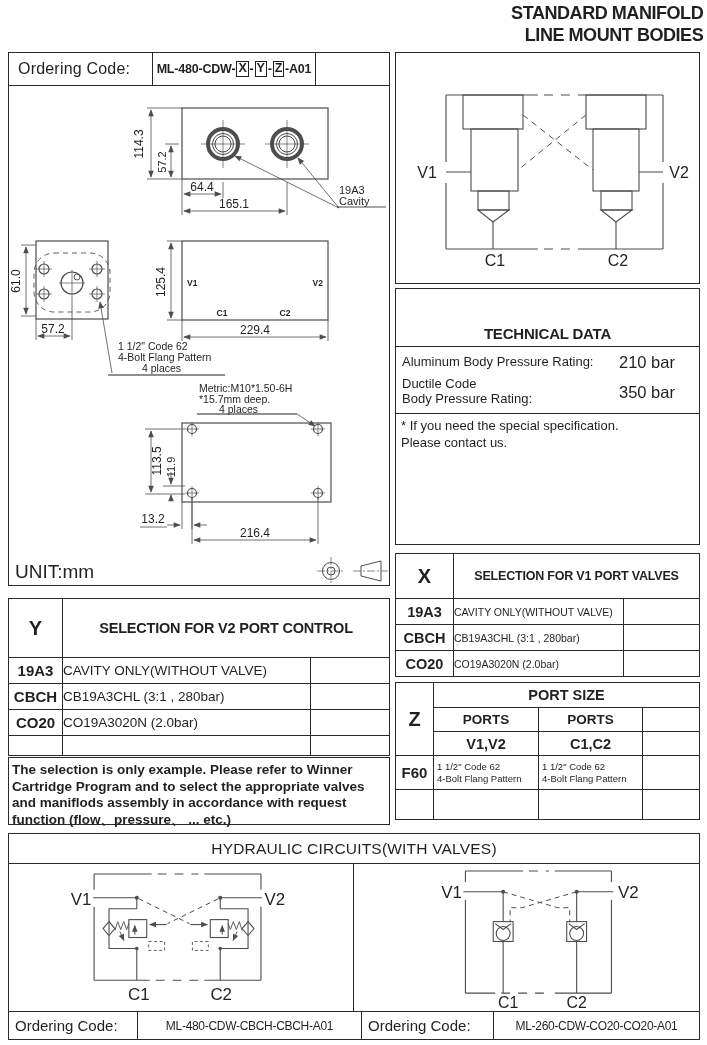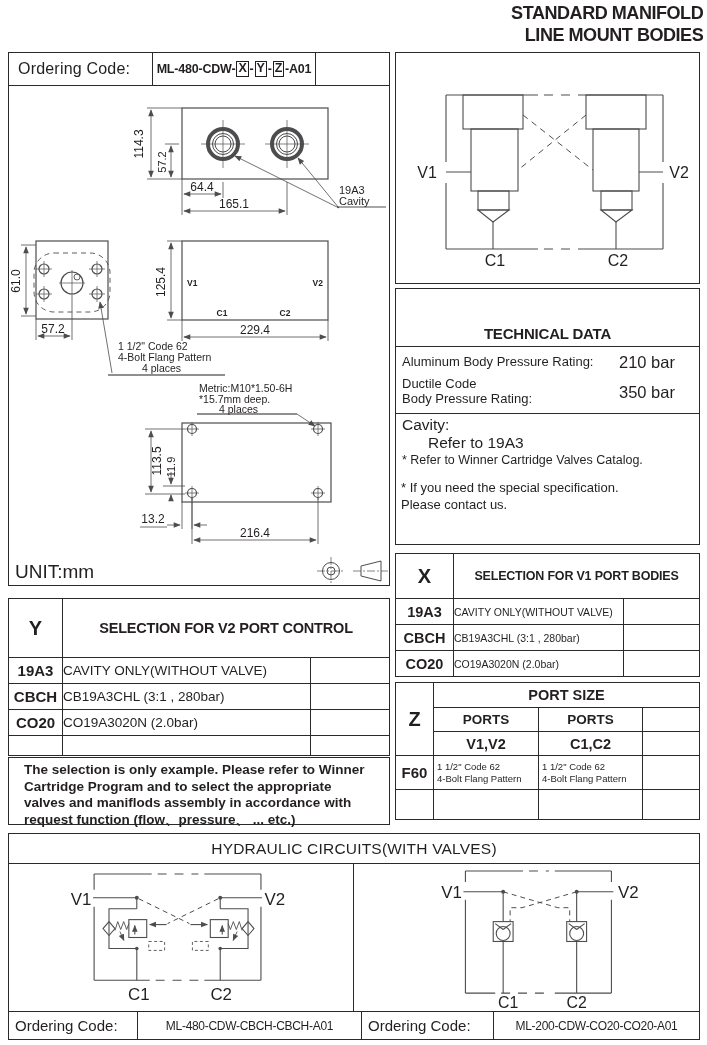--- a/index.html
+++ b/index.html
@@ -62,21 +62,21 @@
   .yt .selhead{font-size:14.5px;border-radius:23px;}
   .yt td.code{font-size:15px;}
   .yt td.desc{font-size:13.5px;}
   .zt td{text-align:center;}
   .zt .ztitle{font-weight:bold;font-size:14.5px;}
   .zt .zports{font-weight:bold;font-size:13.5px;}
   .zt .zsub{font-weight:bold;font-size:14.5px;}
   .zt .zcode{font-weight:bold;font-size:15px;}
   .zt .zcell{font-size:9.5px;line-height:1.25;text-align:left;padding-left:3px;}
   
-  .box-note{left:8px;top:757px;width:382px;height:68px;padding:4px 15px;
+  .box-note{left:8px;top:757px;width:382px;height:68px;padding:4px 3px;
             font-size:13.5px;font-weight:bold;line-height:1.23;}
   
   .box-hyd{left:8px;top:833px;width:692px;height:207px;display:flex;flex-direction:column;}
   .hyd-title{height:30px;border-bottom:1.5px solid #2a2a2a;display:flex;align-items:center;justify-content:center;
              font-size:15.5px;letter-spacing:0.2px;}
   .hyd-circuits{height:147px;display:flex;}
   .hyd-cell-l{width:345px;border-right:1.5px solid #2a2a2a;}
   .hyd-cell-r{flex:1;}
   .hyd-order{height:27px;border-top:1.5px solid #2a2a2a;display:flex;align-items:stretch;font-size:15px;}
   .hyd-order .oc-lbl{display:flex;align-items:center;padding-left:6px;}
@@ -264,42 +264,37 @@
         <span class="val">210 bar</span>
       </div>
       <div class="trow" style="height:34px">
         <span class="lbl">
           <span style="display:block">Ductile Code</span>
           <span style="display:block">Body Pressure Rating:</span>
         </span>
         <span class="val">350 bar</span>
       </div>
     </div>
-    <div class="tech-cavity">
-      <div class="cav-l">Cavity:</div>
-      <div class="cav-v">Refer to 19A3</div>
-      <div class="cav-n">* Refer to Winner Cartridge Valves Catalog.</div>
-    </div>
     <div class="tech-foot">
       <div>* If you need the special specification.</div>
       <div>Please contact us.</div>
     </div>
   </div>
 
   <div class="abs box-xtable">
     <table class="sel xt">
       <colgroup>
           <col style="width:58px">
           <col style="width:170px">
           <col>
         </colgroup>
       <tbody>
           <tr style="height:45px">
         <td class="key">X</td>
-        <td class="selhead" colspan="2">SELECTION FOR V1 PORT BODIES</td>
+        <td class="selhead" colspan="2">SELECTION FOR V1 PORT VALVES</td>
       </tr>
       <tr style="height:26px">
         <td class="code">19A3</td>
         <td class="desc">CAVITY ONLY(WITHOUT VALVE)</td>
         <td></td>
       </tr>
       <tr style="height:26px">
         <td class="code">CBCH</td>
         <td class="desc">CB19A3CHL (3:1 , 280bar)</td>
         <td></td>
@@ -482,17 +477,17 @@
           <text class="t16" x="155" y="145" text-anchor="middle">C1</text>
           <text class="t16" x="224" y="145" text-anchor="middle">C2</text>
         </svg>
       </div>
     </div>
 
     <div class="hyd-order">
       <div class="oc-lbl w122">Ordering Code:</div>
       <div class="oc-code w223">ML-480-CDW-CBCH-CBCH-A01</div>
       <div class="oc-lbl w125" style="border-left:1.5px solid #2a2a2a">Ordering Code:</div>
-      <div class="oc-code wrest">ML-200-CDW-CO20-CO20-A01</div>
+      <div class="oc-code wrest">ML-260-CDW-CO20-CO20-A01</div>
     </div>
   </div>
 
 </div>
 
 </body></html>

